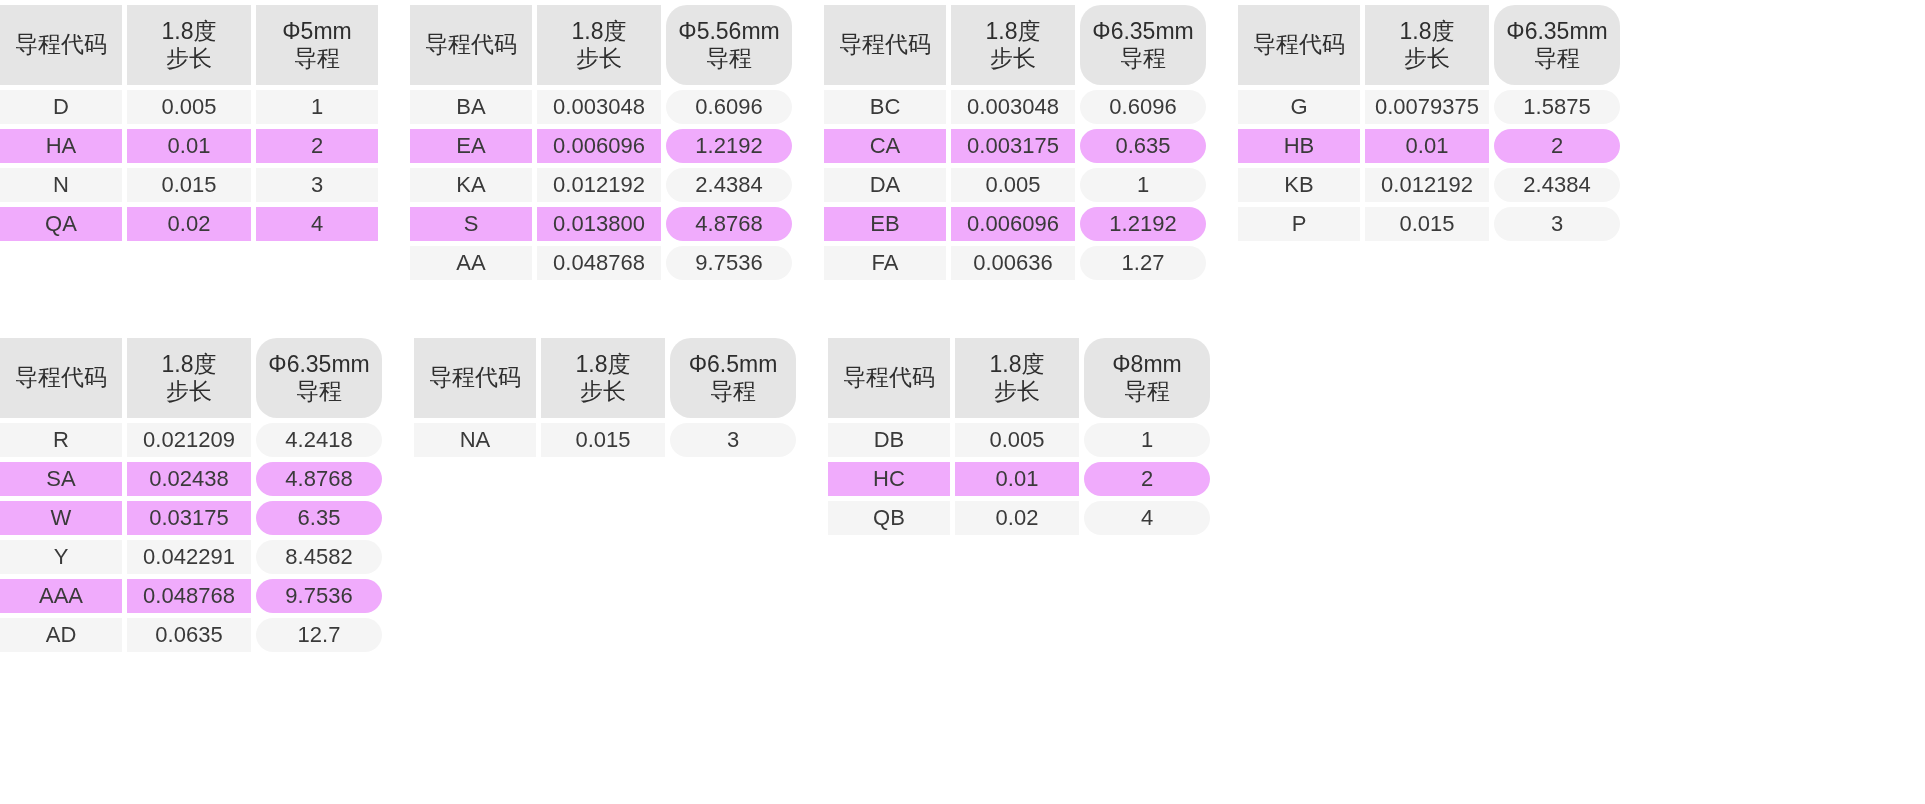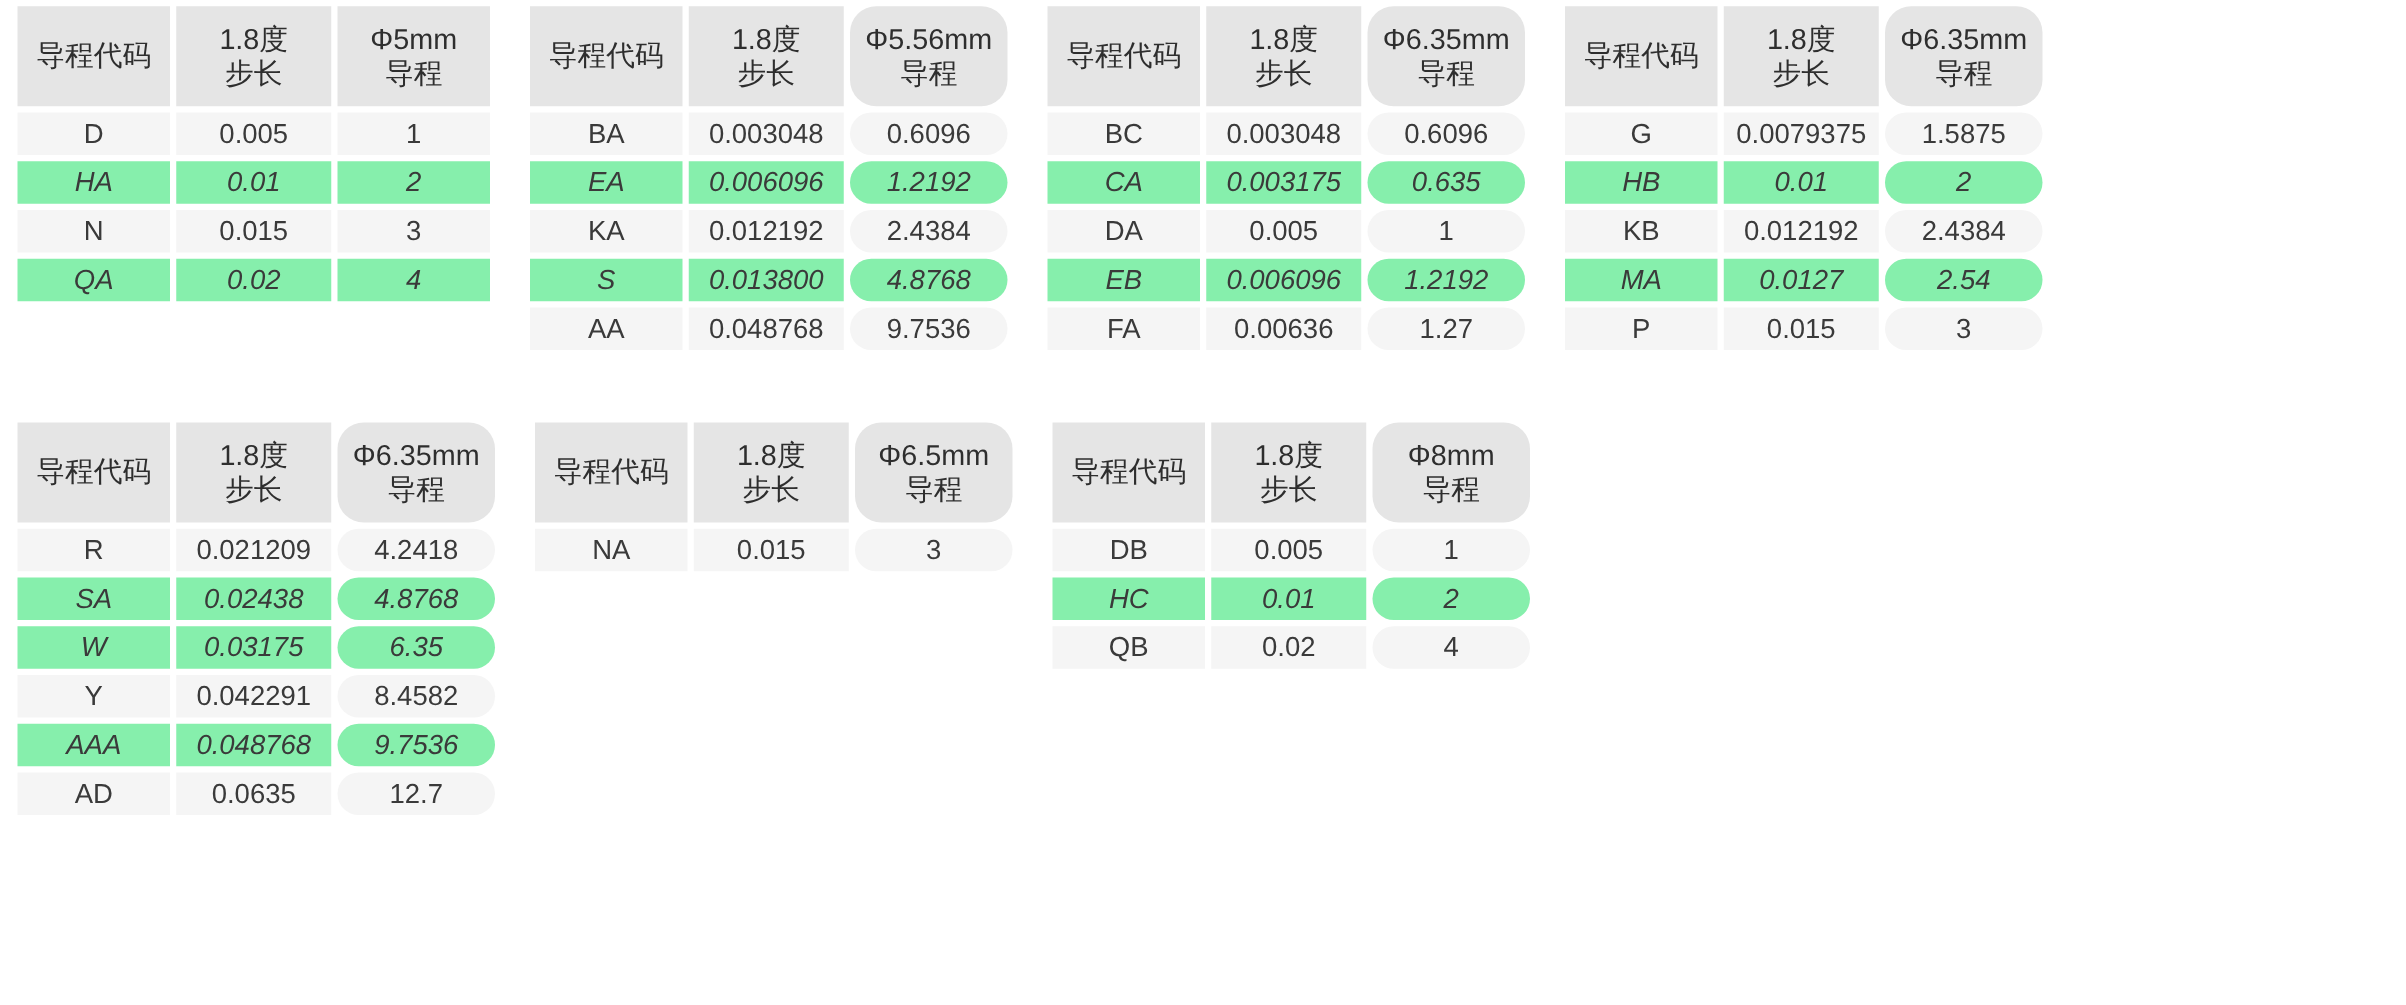--- a/index.html
+++ b/index.html
@@ -14,21 +14,21 @@
     font-family: "Liberation Sans", "DejaVu Sans", sans-serif;
     color: #333333;
     overflow: hidden;
   }
 
   .page {
     position: relative;
     width: 1925px;
     height: 804px;
     box-sizing: border-box;
-    padding: 5px 0 0 14px;
+    padding: 5px 0 0 0;
   }
 
   .table-row-group {
     display: flex;
     flex-direction: row;
     align-items: flex-start;
   }
 
   .group-top   { margin-bottom: 58px; }
 
@@ -68,21 +68,21 @@
     padding: 0 4px;
   }
 
   .trow .cell {
     height: 34px;
     font-size: 22px;
     color: #3a3a3a;
   }
 
   .trow.odd  .cell { background: #f5f5f5; }
-  .trow.even .cell { background: #86efac; font-style: italic; }
+  .trow.even .cell { background: #f0abfc; }
 
   
   .c0 { width: 122px; flex: 0 0 122px; }
   .c1 { width: 124px; flex: 0 0 124px; }
   .c2 { width: 122px; flex: 0 0 122px; text-align: center; }
 
   
   .w-wide .c2 { width: 126px; flex: 0 0 126px; border-radius: 21px; }
 </style>
 </head>
@@ -214,25 +214,20 @@
       <div class="trow even">
         <div class="cell c0">HB</div>
         <div class="cell c1">0.01</div>
         <div class="cell c2">2</div>
       </div>
       <div class="trow odd">
         <div class="cell c0">KB</div>
         <div class="cell c1">0.012192</div>
         <div class="cell c2">2.4384</div>
       </div>
-      <div class="trow even">
-        <div class="cell c0">MA</div>
-        <div class="cell c1">0.0127</div>
-        <div class="cell c2">2.54</div>
-      </div>
       <div class="trow odd">
         <div class="cell c0">P</div>
         <div class="cell c1">0.015</div>
         <div class="cell c2">3</div>
       </div>
     </div>
 
   </div>
 
   <div class="table-row-group group-bottom">

